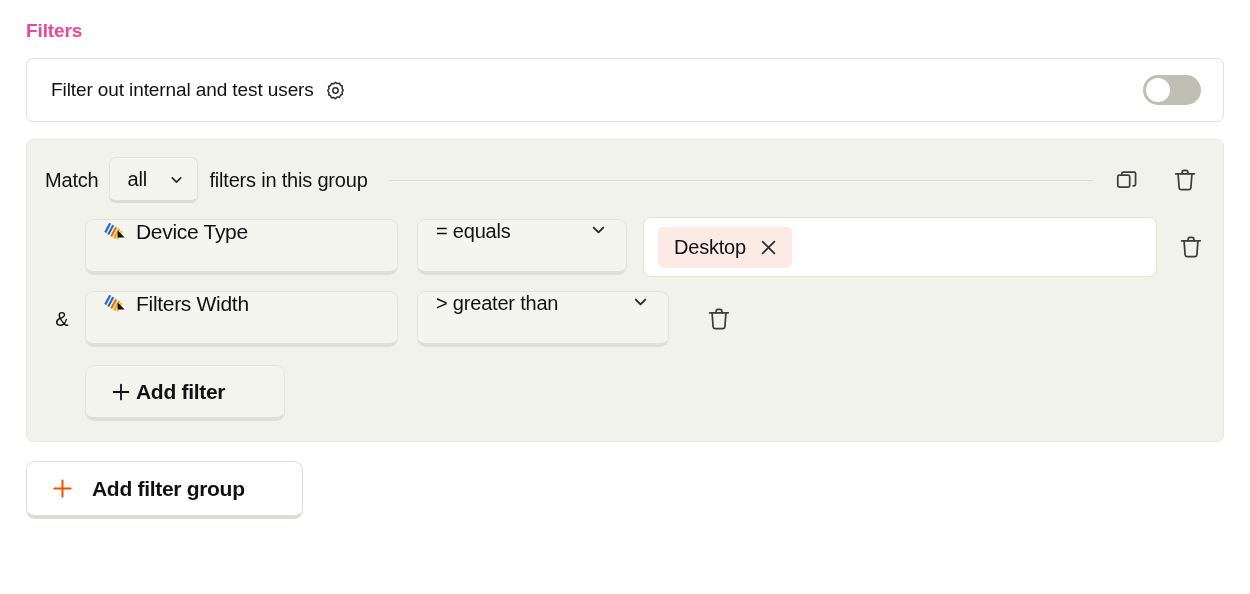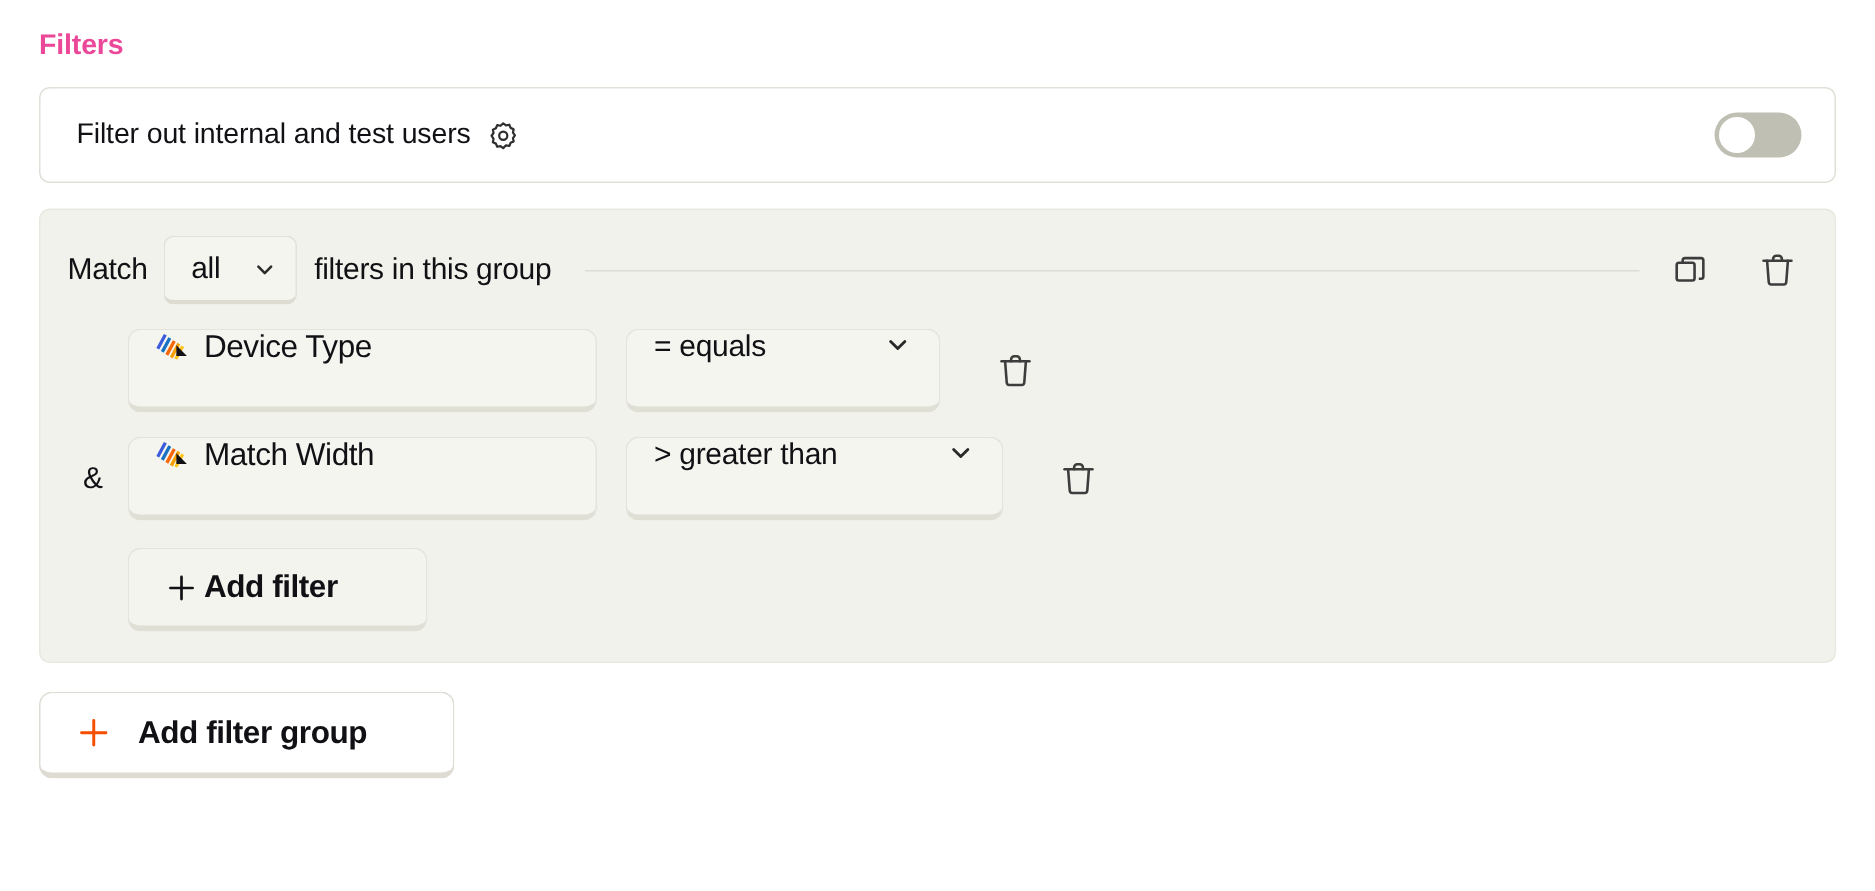--- a/index.html
+++ b/index.html
@@ -351,20 +351,30 @@
 
       <div class="pill-field op-field op-equals">
         <span class="op-label">= equals</span>
         <span style="display:flex;">
           <svg width="19" height="19" viewBox="0 0 20 20" fill="none" stroke="#2a2a2a" stroke-width="2" stroke-linecap="round" stroke-linejoin="round">
               <path d="M5 8l5 5 5-5"></path>
             </svg>
         </span>
       </div>
 
+      <div class="value-field">
+        <span class="value-pill">
+          <span class="value-pill-text">Desktop</span>
+          <span style="display:flex;">
+            <svg width="21" height="21" viewBox="0 0 20 20" fill="none" stroke="#2a2a2a" stroke-width="1.6" stroke-linecap="round">
+                <path d="M4.4 4.4l11.2 11.2M15.6 4.4L4.4 15.6"></path>
+              </svg>
+          </span>
+        </span>
+      </div>
 
       <button class="icon-btn row-delete">
         <svg width="26" height="26" viewBox="0 0 24 24" fill="none" stroke="#3d3d3d" stroke-width="1.6" stroke-linecap="round" stroke-linejoin="round">
           <path d="M3.4 6.3h17.2"></path>
           <path d="M9.3 6.3V5.2a2 2 0 012-2h1.4a2 2 0 012 2v1.1"></path>
           <path d="M5.6 6.3l1 13.1a1.6 1.6 0 001.6 1.5h7.6a1.6 1.6 0 001.6-1.5l1-13.1"></path>
         </svg>
       </button>
     </div>
 
@@ -377,21 +387,21 @@
             <g stroke-width="2.2" stroke-linecap="butt">
               <path d="M1.2 12.5L6.2 3.2" stroke="#3b5bdb"></path>
               <path d="M4.2 14.6L9.2 5.3" stroke="#1971c2"></path>
               <path d="M7.2 16.6L12.2 7.3" stroke="#f76707"></path>
               <path d="M10.2 18.4L15.2 9.1" stroke="#f59f00"></path>
               <path d="M13.2 19.3L17.8 10.8" stroke="#fcc419"></path>
             </g>
             <path d="M13.6 10.2L20.6 17.4H13.6z" fill="#111014"></path>
           </svg>
         </span>
-        <span class="prop-label">Match Width</span>
+        <span class="prop-label">Filters Width</span>
       </div>
 
       <div class="pill-field op-field op-greater">
         <span class="op-label">&gt; greater than</span>
         <span style="display:flex;">
           <svg width="19" height="19" viewBox="0 0 20 20" fill="none" stroke="#2a2a2a" stroke-width="2" stroke-linecap="round" stroke-linejoin="round">
               <path d="M5 8l5 5 5-5"></path>
             </svg>
         </span>
       </div>

